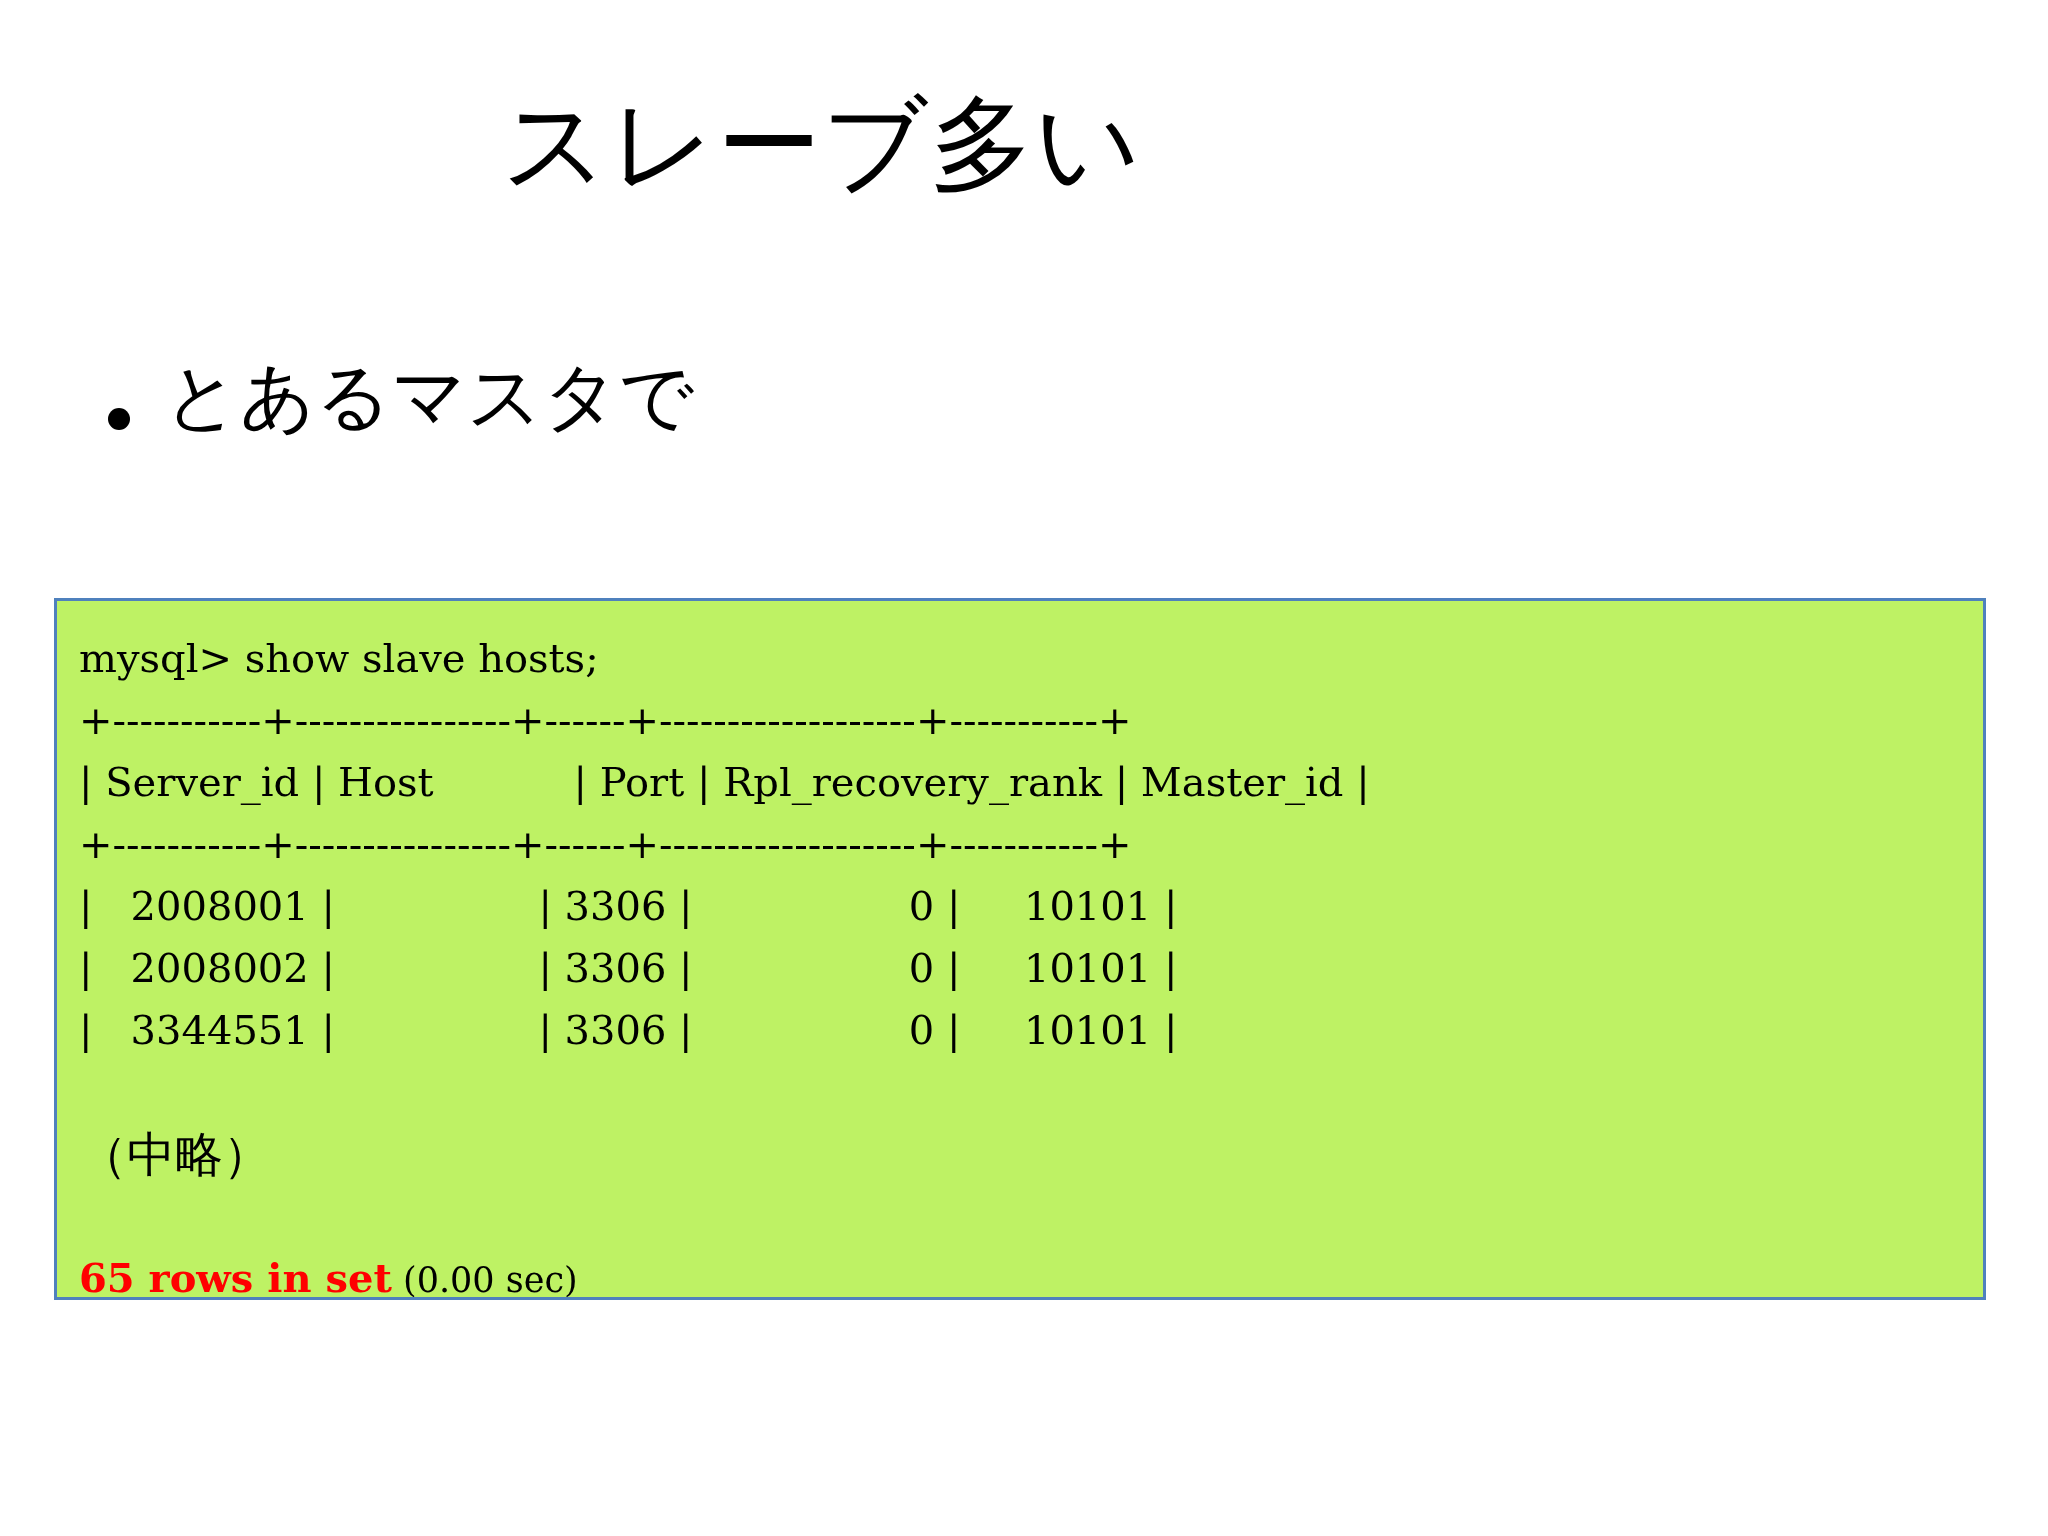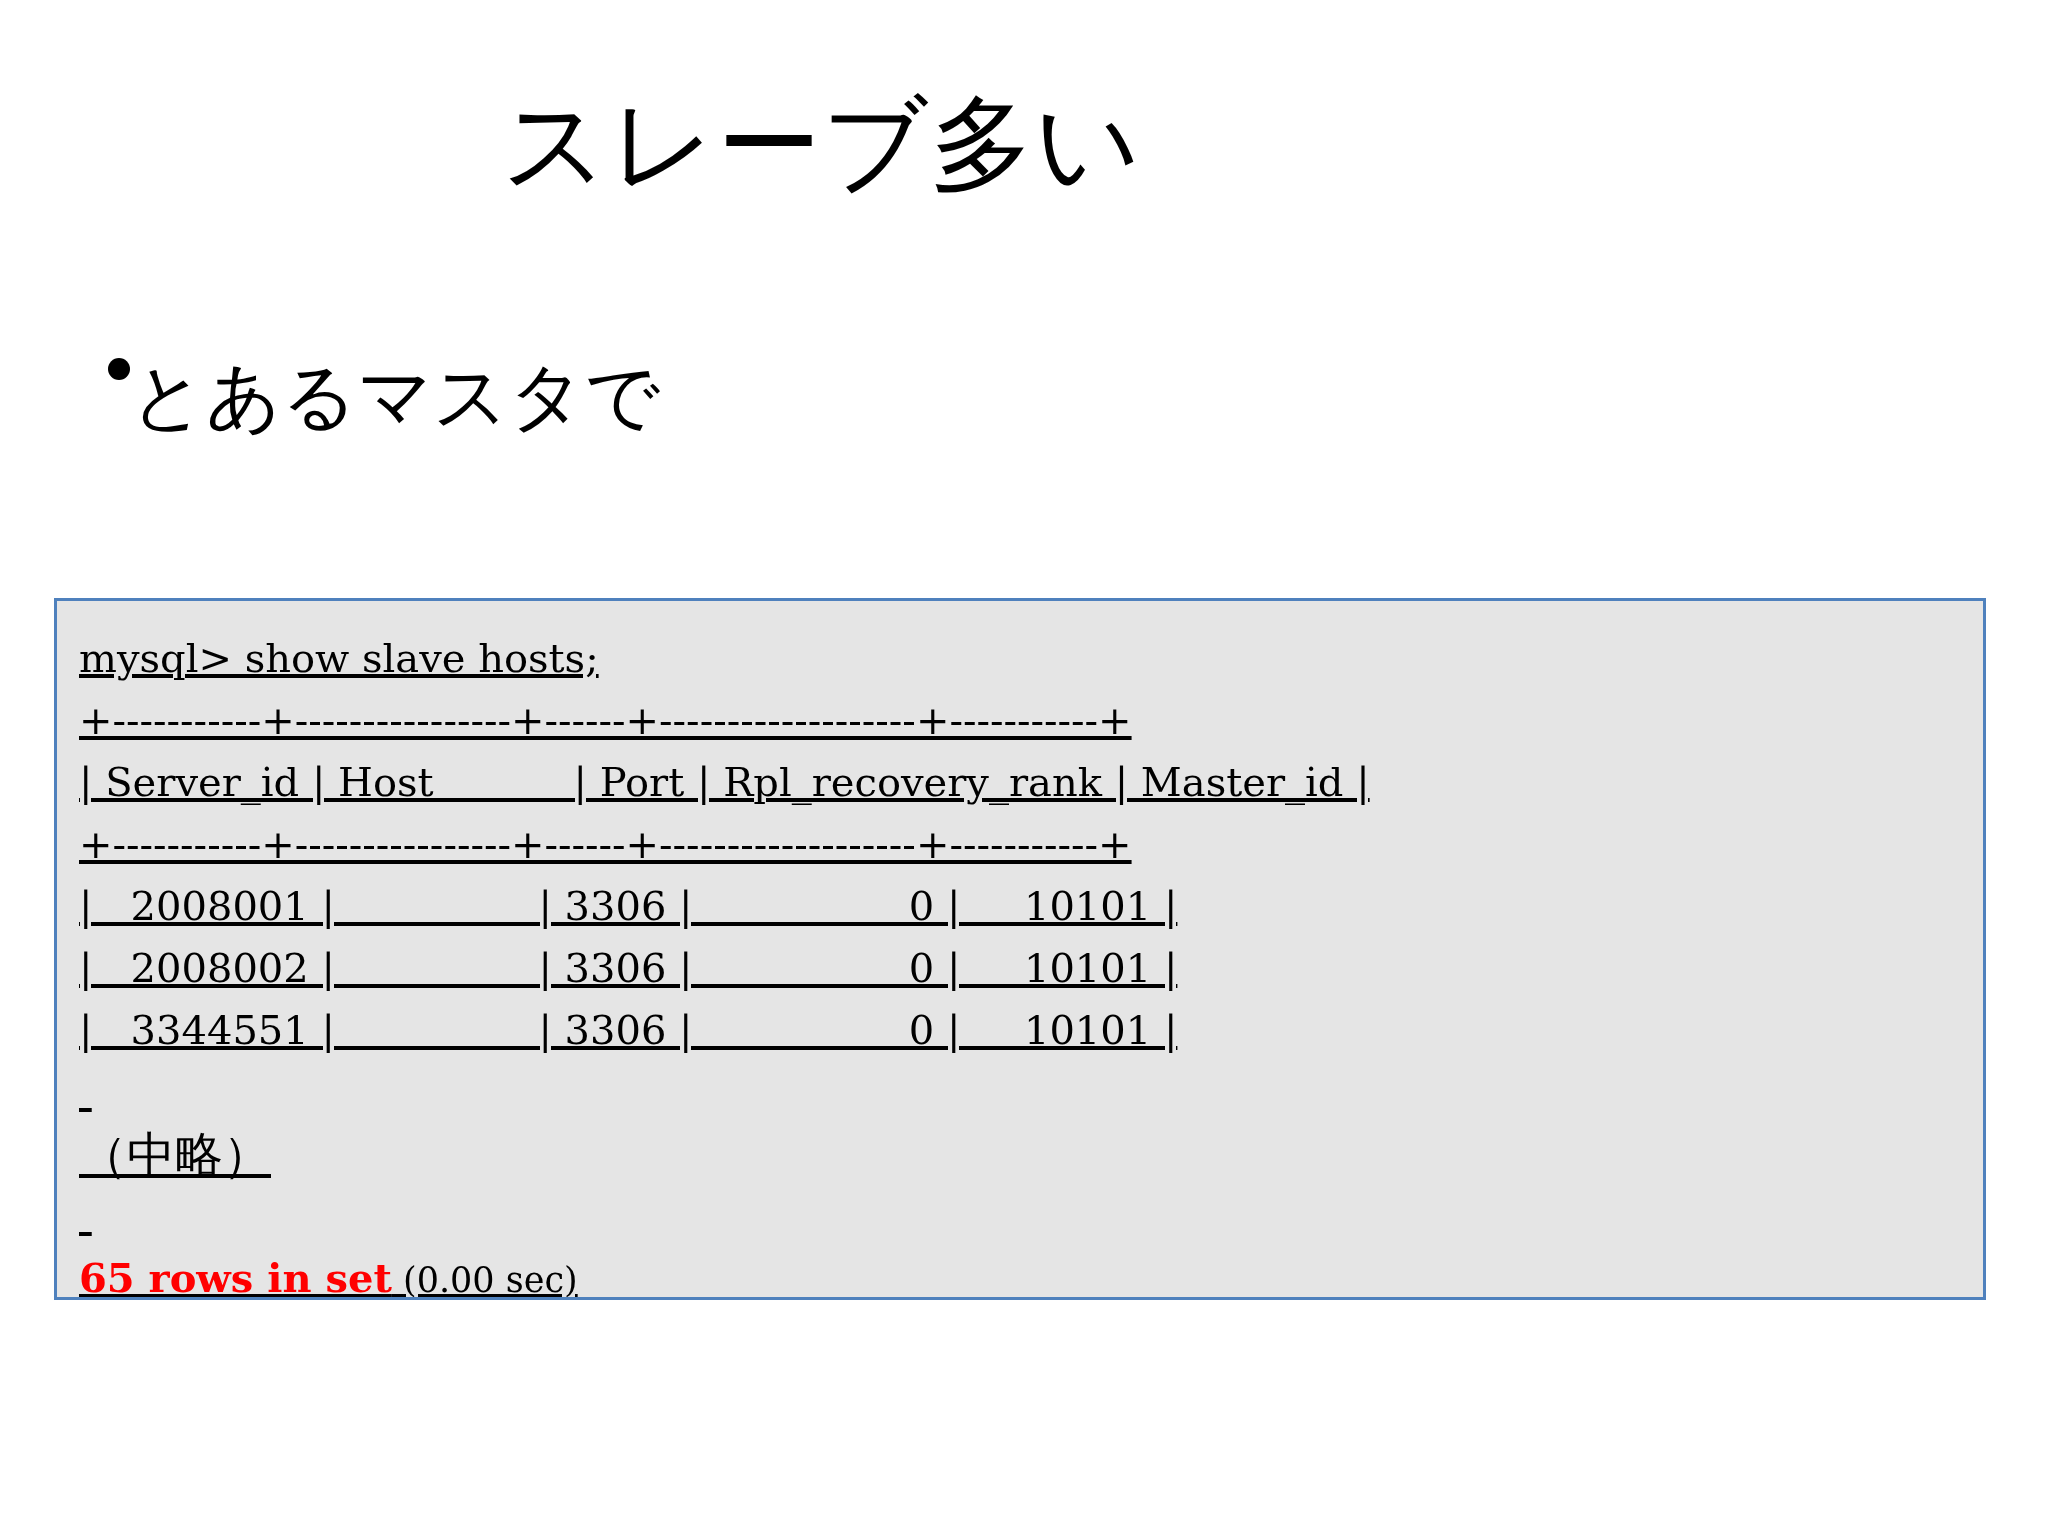--- a/index.html
+++ b/index.html
@@ -30,21 +30,22 @@
     letter-spacing: 0.01em;
     white-space: nowrap;
   }
 
   
   .bullet-row {
     position: absolute;
     top: 358px;
     left: 108px;
     display: flex;
-    align-items: flex-start;
+    align-items: flex-end;
+    gap: 34px;
   }
   .bullet-dot {
     width: 22px;
     height: 22px;
     border-radius: 50%;
     background: #000000;
     flex: 0 0 auto;
     margin-bottom: 6px;
   }
   .bullet-text {
@@ -103,15 +104,15 @@
 </head>
 <body>
 
 <div class="slide-title">スレーブ多い</div>
 
 <div class="bullet-row">
   <span class="bullet-dot"></span>
   <span class="bullet-text">とあるマスタで</span>
 </div>
 
-<div class="code-box" style="border-color: rgb(79, 129, 189); background: #e5e5e5; text-decoration: underline;">
+<div class="code-box" style="border-color: rgb(79, 129, 189); background: #bef264;">
   <pre class="code-pre"><span class="code-line">mysql&gt; show slave hosts;</span><span class="code-line">+-----------+----------------+------+-------------------+-----------+</span><span class="code-line">| Server_id | Host           | Port | Rpl_recovery_rank | Master_id |</span><span class="code-line">+-----------+----------------+------+-------------------+-----------+</span><span class="code-line">|   2008001 |                | 3306 |                 0 |     10101 |</span><span class="code-line">|   2008002 |                | 3306 |                 0 |     10101 |</span><span class="code-line">|   3344551 |                | 3306 |                 0 |     10101 |</span><span class="code-line blank"> </span><span class="code-line mono-cjk">（中略）</span><span class="code-line blank"> </span><span class="code-line"><span class="rows-red" style="color: rgb(255, 0, 0);">65 rows in set</span><span class="sec-black"> </span><span class="sec-black" style="color: rgb(0, 0, 0);">(0.00 sec)</span></span></pre>
 </div>
 
 </body></html>

